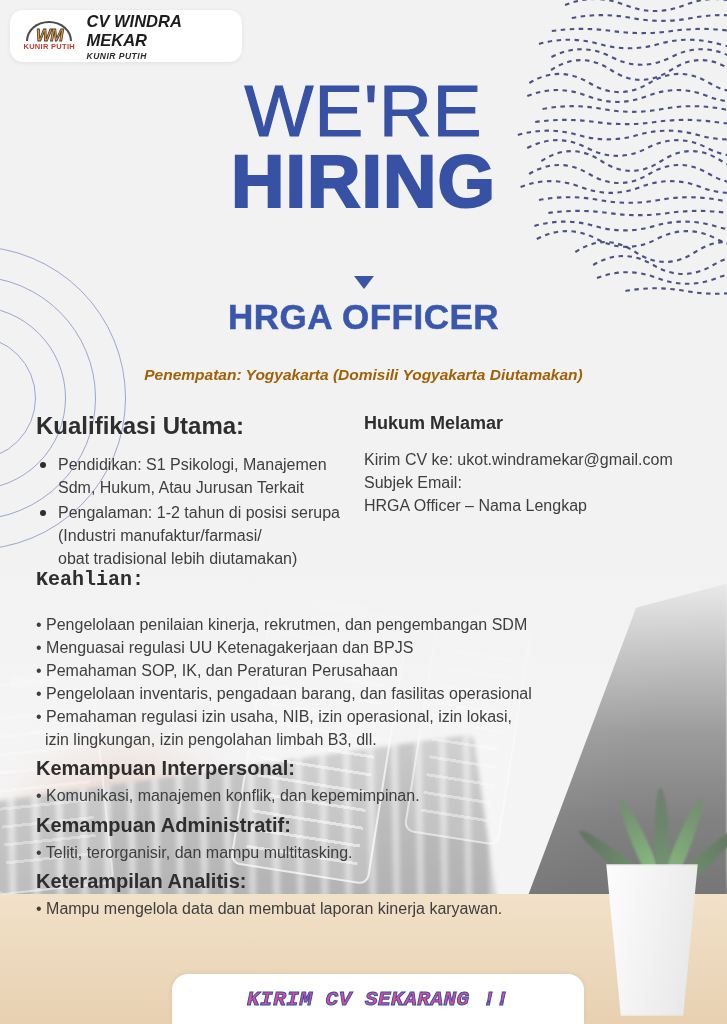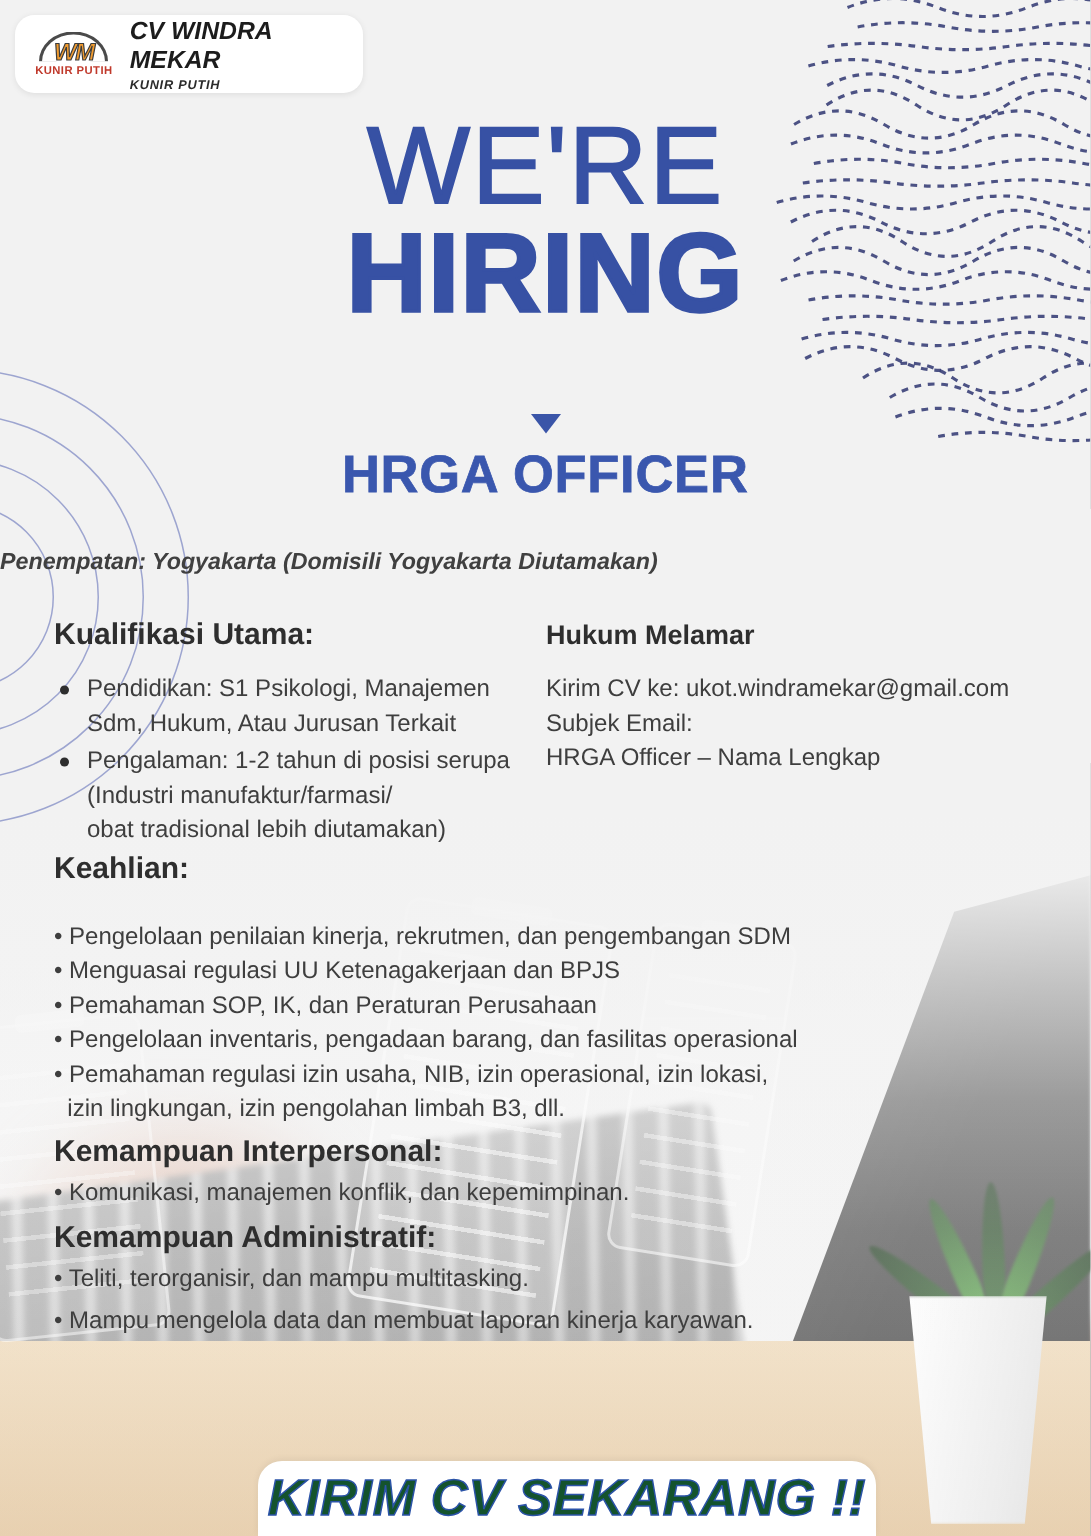--- a/index.html
+++ b/index.html
@@ -76,47 +76,47 @@
 
   
   .headline { position:absolute; left:0; right:0; top:74px; text-align:center; color:#3751a4; z-index:2; }
   .hl1 { font-size:73px; line-height:1.0; letter-spacing:1px; -webkit-text-stroke:1.2px #3751a4; }
   .hl2 { font-size:74px; line-height:.95; font-weight:700; letter-spacing:1px; -webkit-text-stroke:2.2px #3751a4; }
   .tri { position:absolute; left:50%; top:276px; transform:translateX(-50%); width:0; height:0;
     border-left:10px solid transparent; border-right:10px solid transparent;
     border-top:13px solid #3a55a8; z-index:2; }
   .position { position:absolute; left:0; right:0; top:297px; text-align:center; font-size:35px;
     font-weight:700; letter-spacing:.5px; color:#3a57ae; -webkit-text-stroke:.5px #3a57ae; z-index:2; }
-  .placement { position:absolute; left:0; right:0; top:366px; font-size:15.5px;
-    font-weight:700; font-style:italic; color:#404040; z-index:2; }
-
-  
-  h3 { font-size:20px; font-weight:700; color:#2e2e2e; }
+  .placement { position:absolute; left:0; right:0; top:366px; text-align:center; font-size:15.5px;
+    font-weight:700; font-style:italic; color:#a16207; z-index:2; }
+
+  
+  h3 { font-size:24px; font-weight:700; color:#2e2e2e; }
   .col-left { position:absolute; left:36px; top:412px; width:318px; z-index:2; }
   .col-left h3 { margin-bottom:14px; }
   .col-left ul { list-style:none; }
   .col-left li { position:relative; padding-left:22px; font-size:16px; line-height:1.42;
     margin-bottom:3px; white-space:pre-line; }
   .col-left li::before { content:""; position:absolute; left:4px; top:8px; width:6px; height:6px;
     border-radius:50%; background:#2e2e2e; }
   .col-right { position:absolute; left:364px; top:413px; width:350px; z-index:2; }
   .col-right h3 { font-size:18px; margin-bottom:15px; }
   .col-right p { font-size:16px; line-height:1.43; }
   .keahlian { position:absolute; left:36px; top:568px; width:640px; z-index:2; }
-  .keahlian h3 { font-size:20px; margin-bottom:22px; }
+  .keahlian h3 { font-size:20px; margin-bottom:22px;font-family:Liberation Mono, monospace; }
   .keahlian p { font-size:16px; line-height:1.44; white-space:pre-wrap; }
   .abilities { position:absolute; left:36px; top:757px; width:650px; z-index:2; }
   .abilities h3 { font-size:20px; margin-bottom:5px; }
   .abilities p { font-size:16px; line-height:1.42; margin-bottom:6px; }
 
   
   .cta { position:absolute; left:172px; top:974px; width:412px; height:50px; background:#fff;
     border-radius:16px 16px 0 0; display:flex; align-items:center; justify-content:center; z-index:4;
     box-shadow:0 -1px 5px rgba(0,0,0,.06); }
-  .cta span { font-size:34px; font-weight:700; font-style:italic; letter-spacing:.5px; color:#14532d;
+  .cta span { font-size:21px; font-weight:700; font-style:italic; letter-spacing:.5px; color:#ec4899;font-family:Liberation Mono, monospace;
     -webkit-text-stroke:1px #2b53a8; }
 </style>
 </head>
 <body>
 
 <div class="page">
 
   <div class="photo">
     <div class="darkcorner"></div>
     <div class="screen"></div>
@@ -217,20 +217,21 @@
     <p>• Pengelolaan inventaris, pengadaan barang, dan fasilitas operasional</p>
     <p>• Pemahaman regulasi izin usaha, NIB, izin operasional, izin lokasi,
   izin lingkungan, izin pengolahan limbah B3, dll.</p>
   </section>
 
   <section class="abilities">
     <h3>Kemampuan Interpersonal:</h3>
     <p>• Komunikasi, manajemen konflik, dan kepemimpinan.</p>
     <h3>Kemampuan Administratif:</h3>
     <p>• Teliti, terorganisir, dan mampu multitasking.</p>
+    <h3>Keterampilan Analitis:</h3>
     <p>• Mampu mengelola data dan membuat laporan kinerja karyawan.</p>
   </section>
 
   <div class="cta">
     <span>KIRIM CV SEKARANG !!</span>
   </div>
 
 </div>
 
 </body></html>

